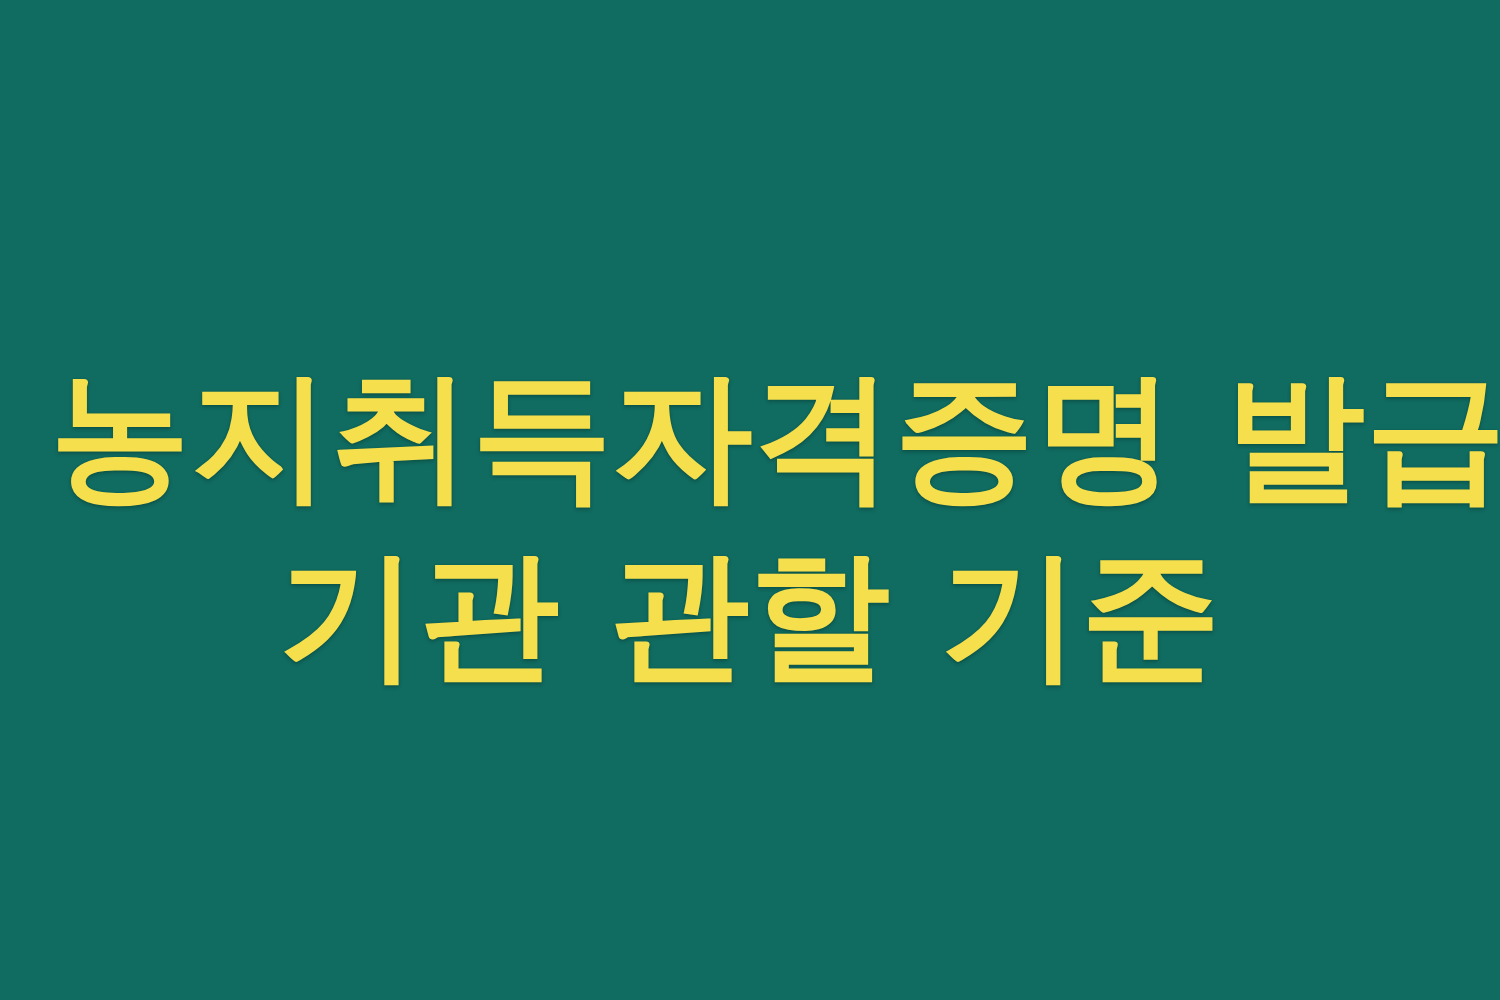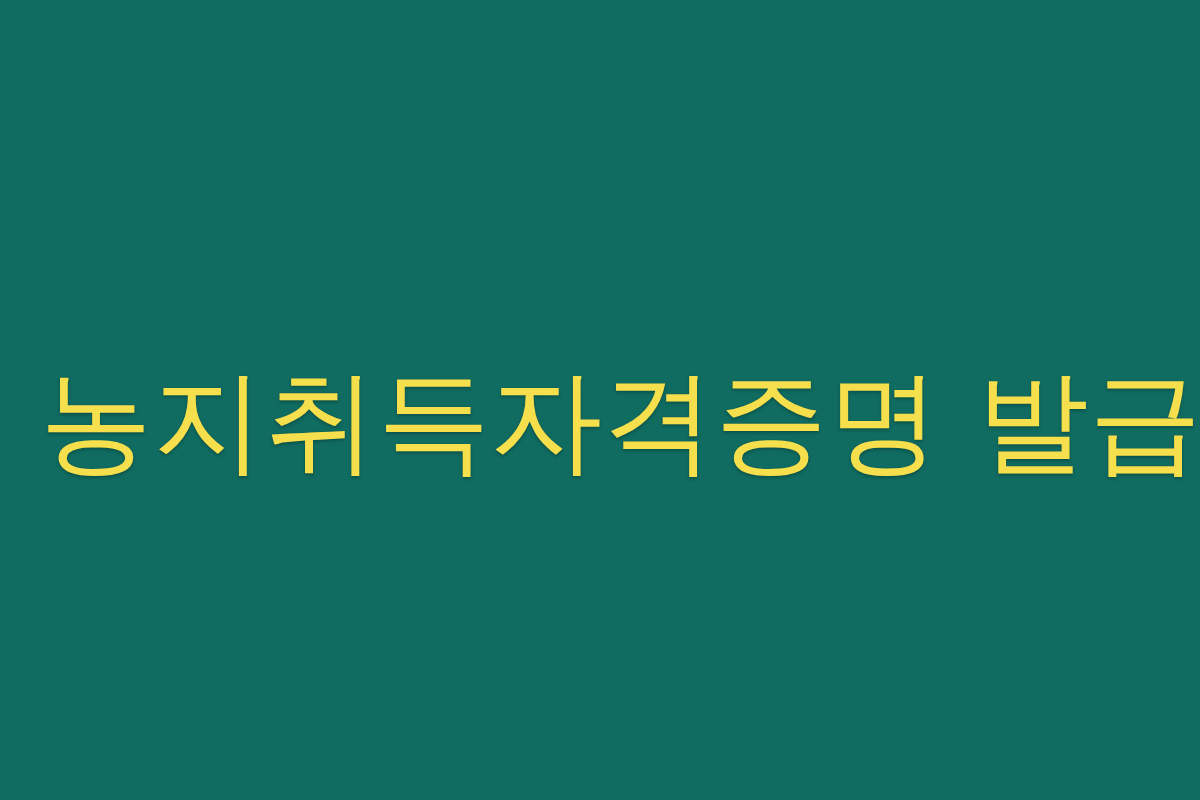--- a/index.html
+++ b/index.html
@@ -40,21 +40,21 @@
     align-items: center;
     justify-content: center;
     gap: 6px;
   }
 
   .title-line {
     display: block;
     width: 100%;
     color: #F5DF4D;
     font-family: "DejaVu Sans", "Liberation Sans", sans-serif;
-    font-weight: 400;
+    font-weight: 700;
     line-height: 1.22;
     letter-spacing: 0.005em;
     white-space: nowrap;
     text-rendering: optimizeLegibility;
     
     text-shadow:
       0 2px 3px rgba(6, 52, 46, 0.42),
       0 0 1px rgba(6, 52, 46, 0.28);
   }
 
@@ -68,16 +68,17 @@
 </style>
 </head>
 <body>
 
 <div class="banner">
 
   <div class="title-block">
 
     <span class="title-line title-line--primary">농지취득자격증명 발급</span>
 
+    <span class="title-line title-line--secondary">기관 관할 기준</span>
 
   </div>
 
 </div>
 
 </body></html>

